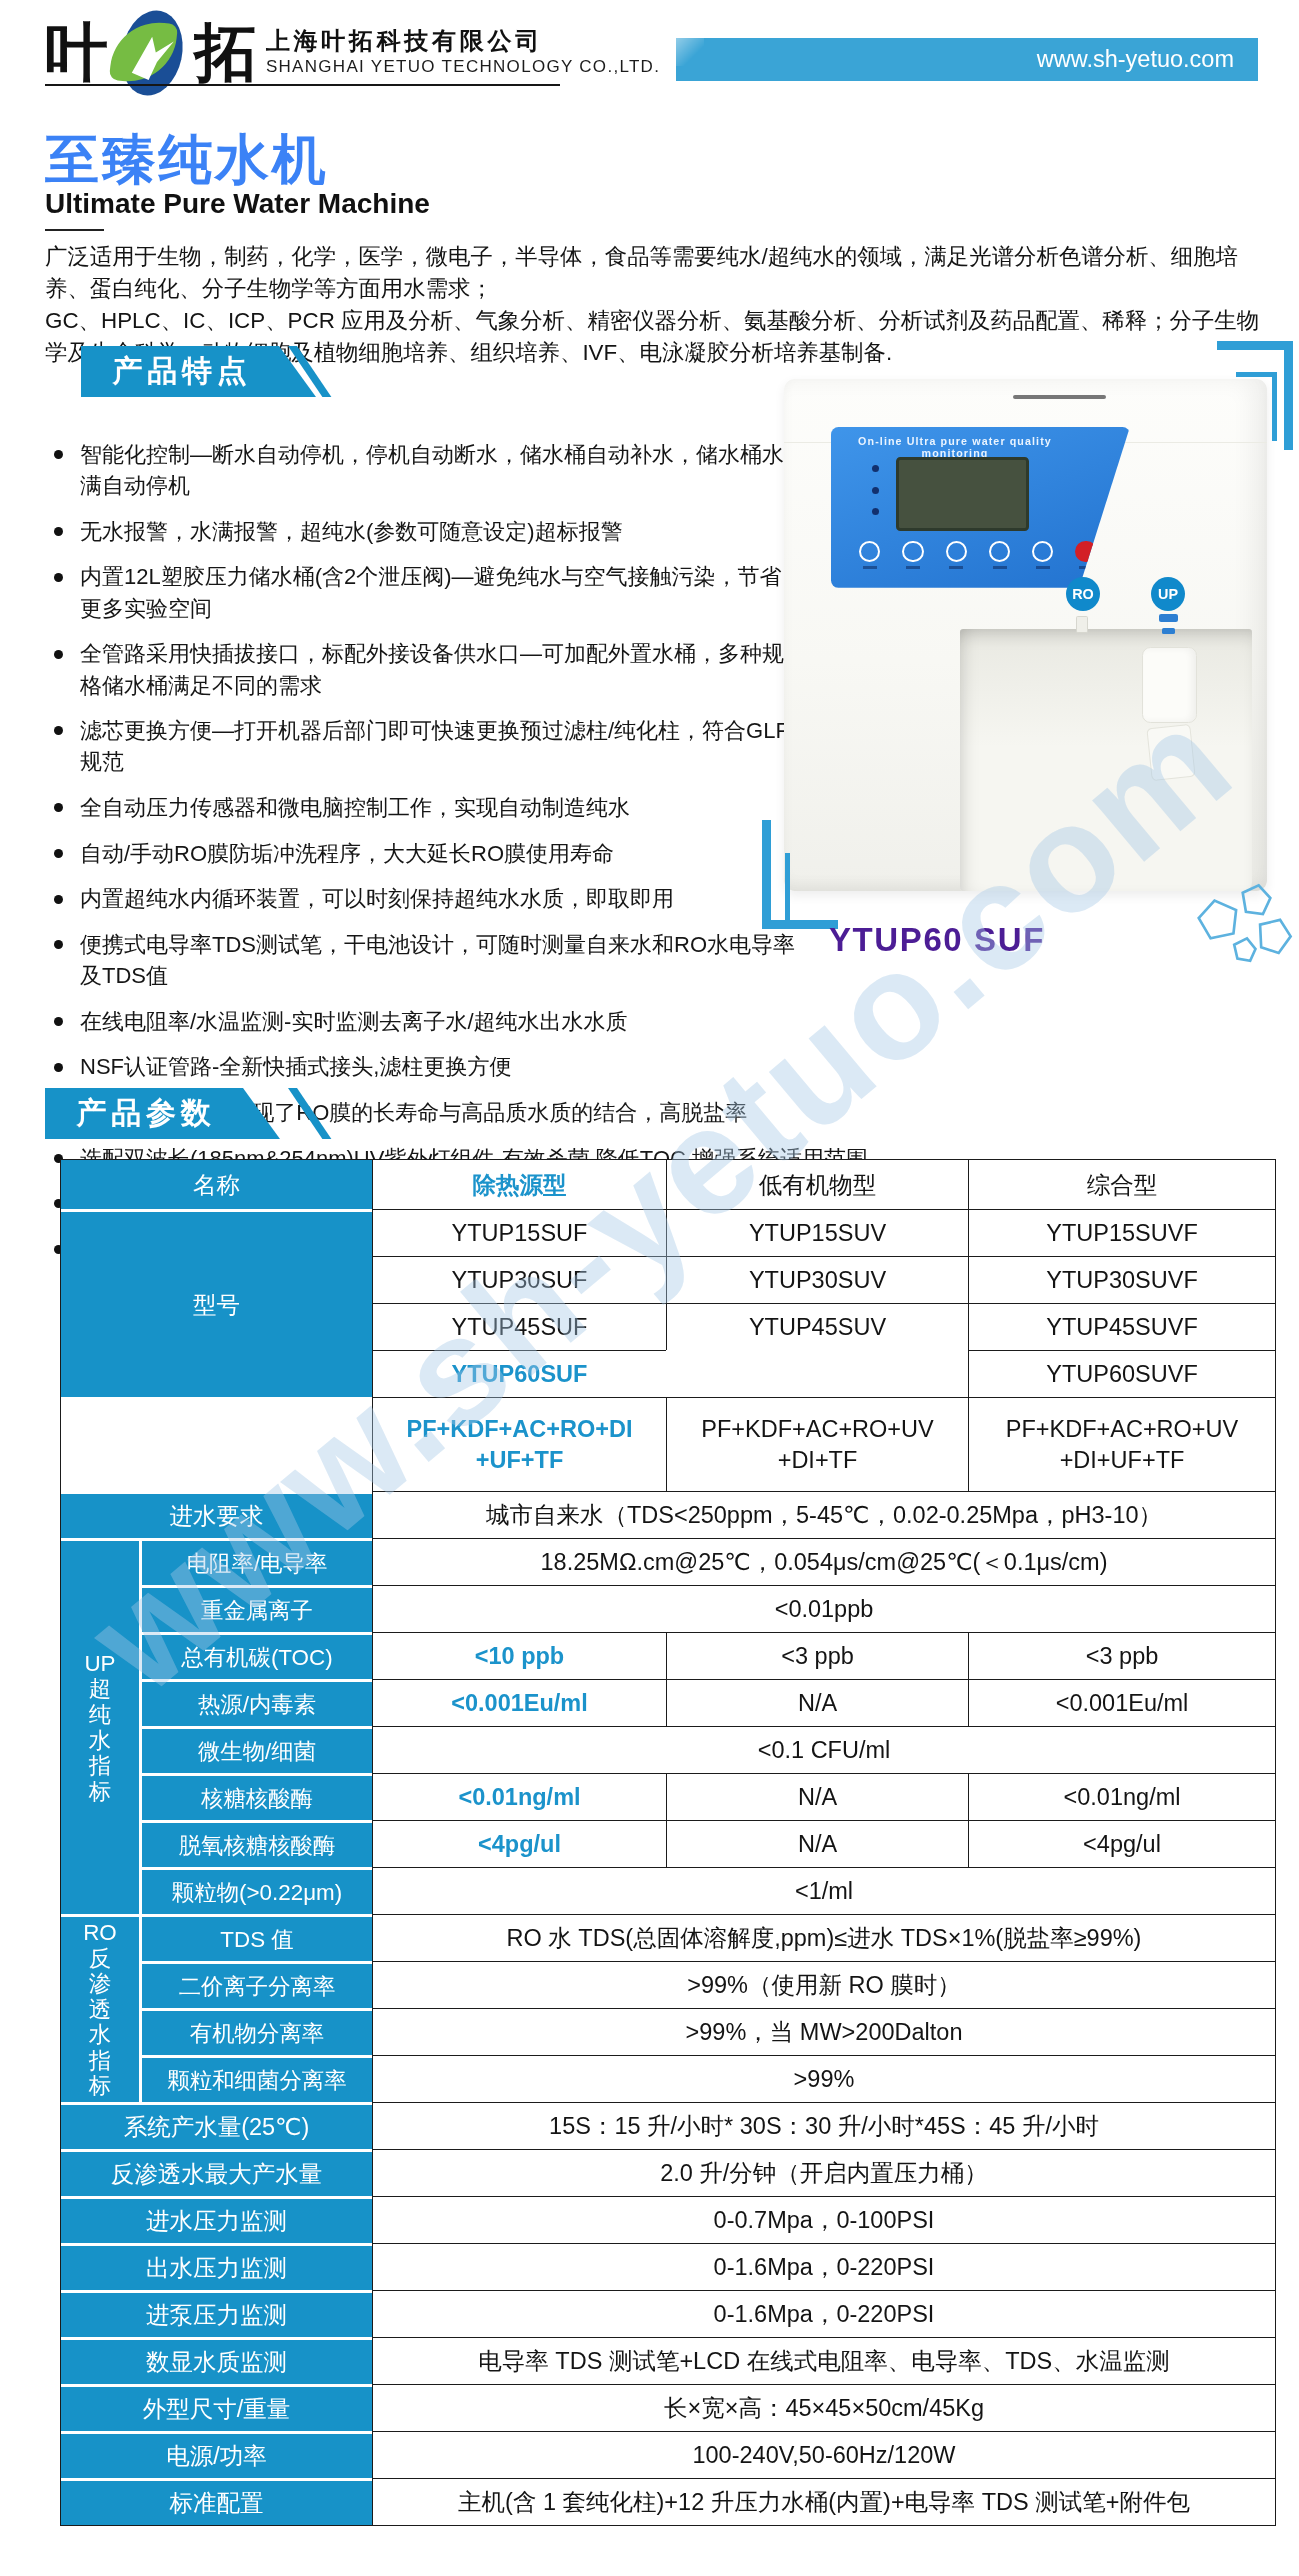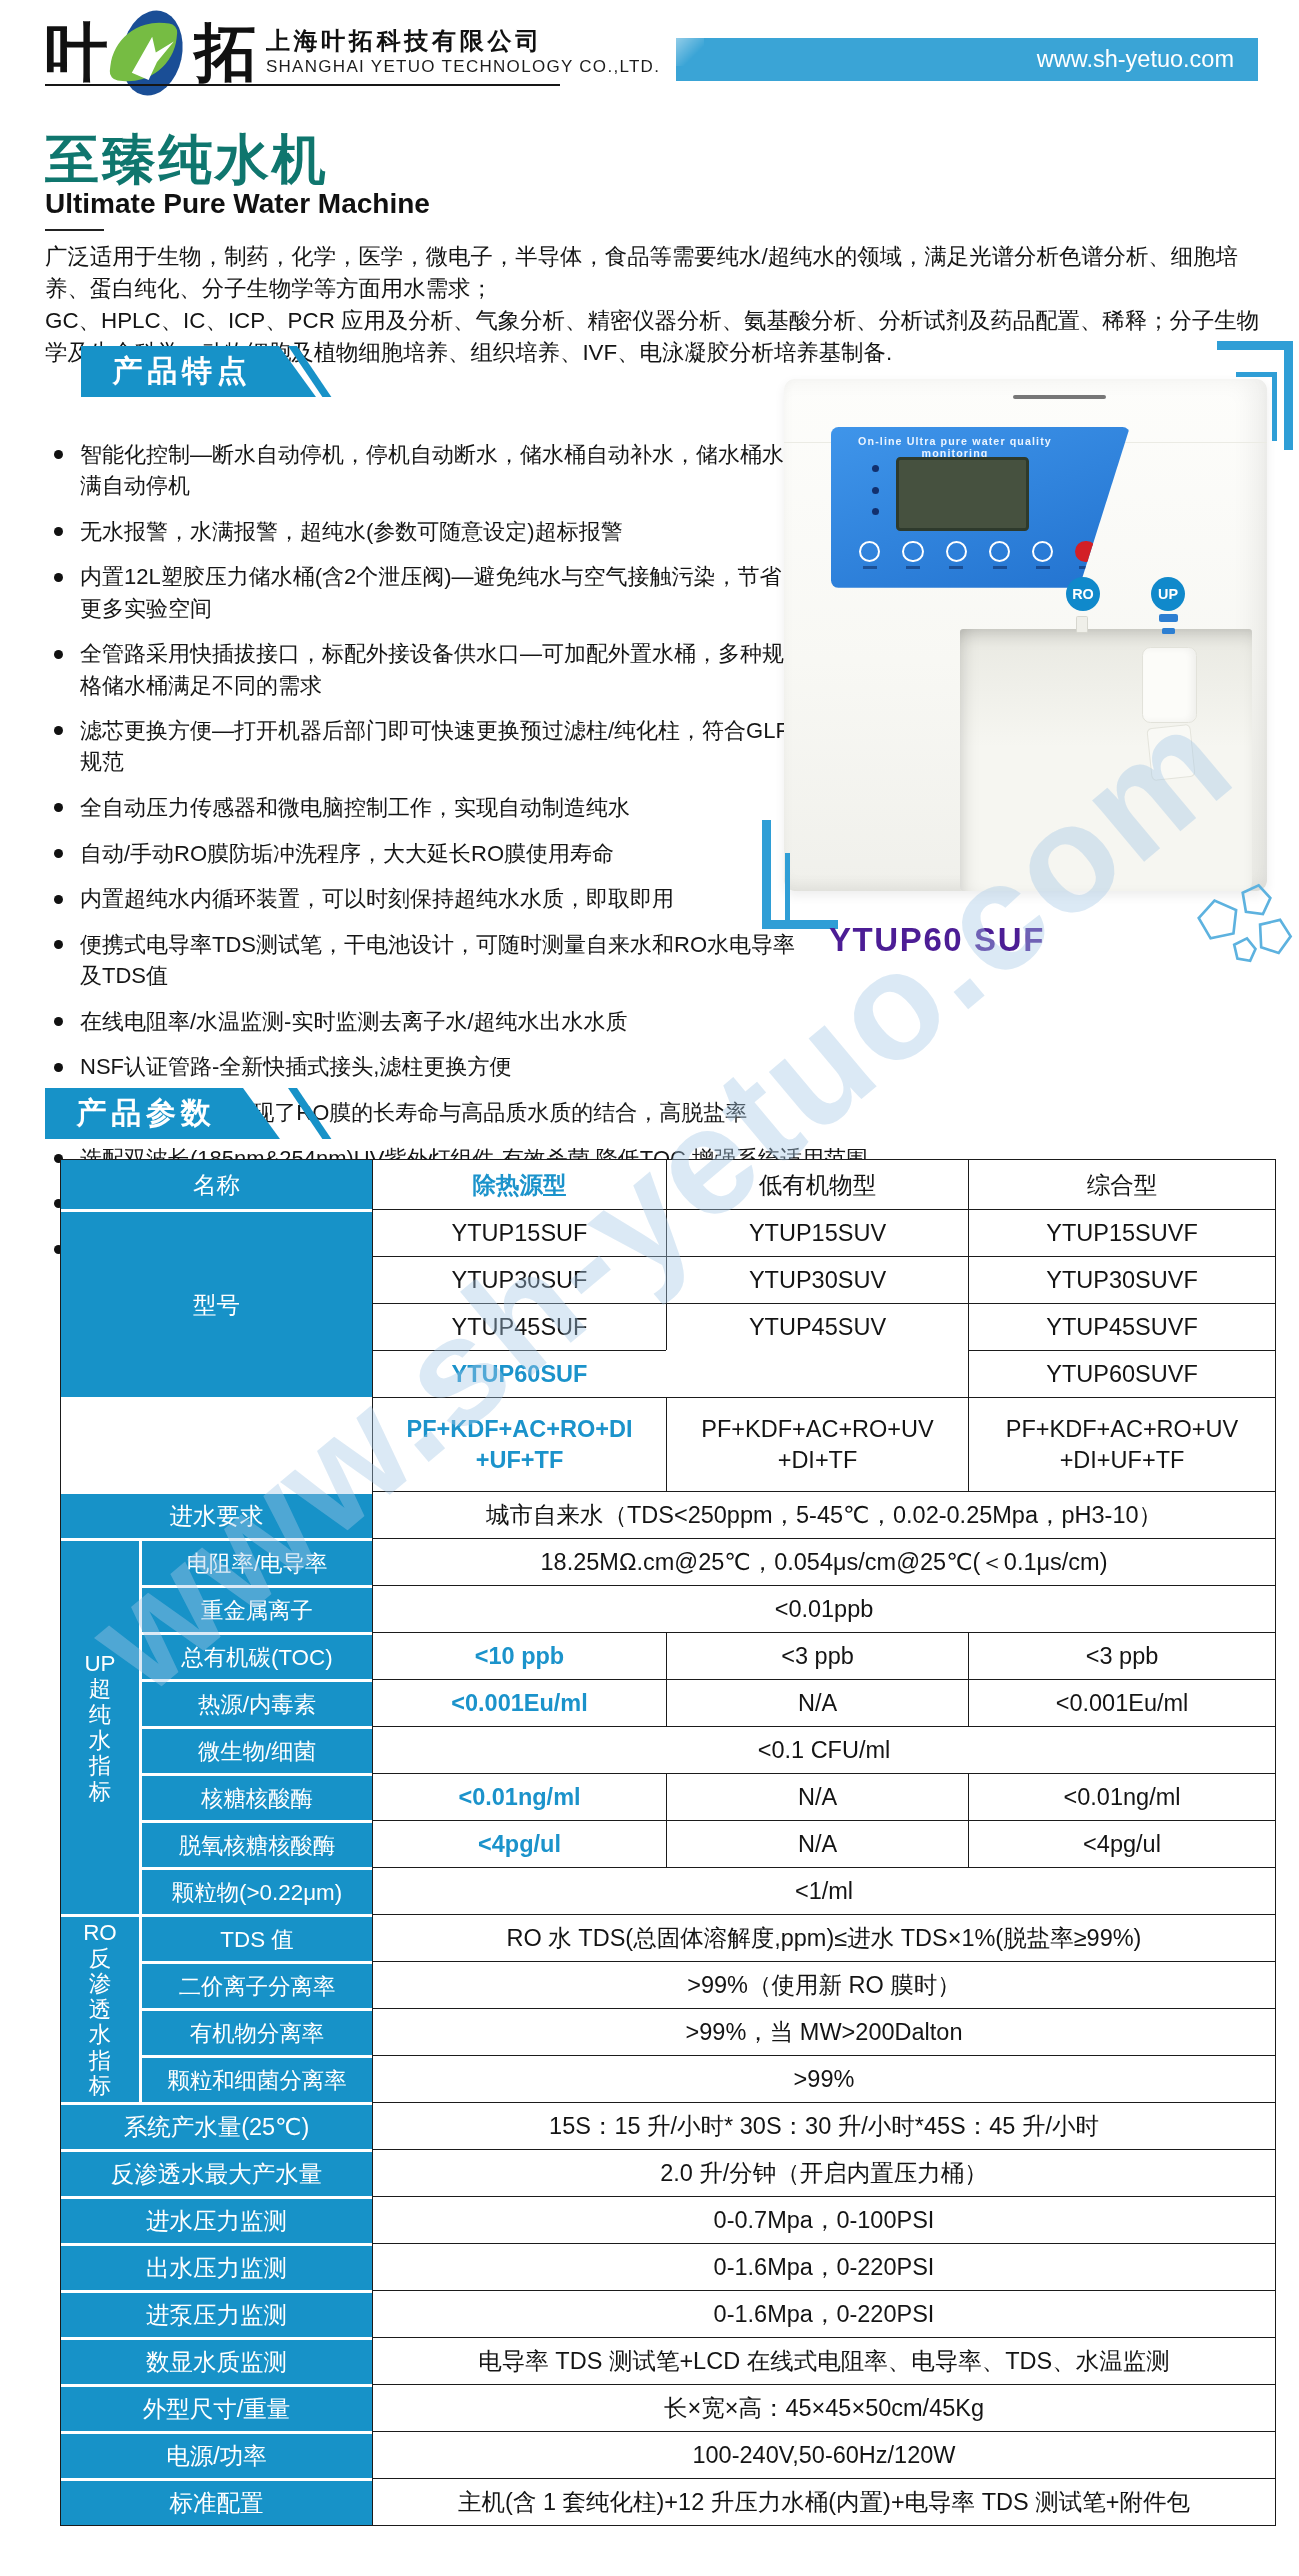--- a/index.html
+++ b/index.html
@@ -17,21 +17,21 @@
   .company-cn{font-size:24px;font-weight:700;letter-spacing:3.7px;line-height:1.05;}
   .company-en{font-size:17px;font-weight:500;letter-spacing:1.3px;margin-top:4.3px;color:#1c1c1c;}
   .logo-rule{position:absolute;left:45px;top:84px;width:515px;height:1.6px;background:#161616;}
   .site-bar{position:absolute;left:676px;top:38px;width:582px;height:43px;background:#3aa4d6;
             display:flex;align-items:center;justify-content:flex-end;padding-right:24px;box-sizing:border-box;
             font-size:23.5px;color:#fff;}
   .site-bar::before{content:"";position:absolute;left:0;top:0;width:28px;height:28px;
             background:linear-gradient(135deg,rgba(255,255,255,.45),rgba(255,255,255,0) 65%);}
 
   
-  .title-cn{position:absolute;left:45px;top:124px;font-size:54px;font-weight:800;letter-spacing:2.7px;color:#0f766e;}
+  .title-cn{position:absolute;left:45px;top:124px;font-size:54px;font-weight:800;letter-spacing:2.7px;color:#3b82f6;}
   .title-en{position:absolute;left:45px;top:188px;font-size:28px;font-weight:600;}
   .title-rule{position:absolute;left:45px;top:229px;width:59px;height:2.1px;background:#222;}
   .intro{position:absolute;left:45px;top:241px;width:1229px;font-size:22.4px;line-height:1.43;color:#141414;}
   .intro p{margin:0;}
 
   
   .section-badge{position:absolute;left:45px;height:51px;}
   .badge-main{width:235px;height:51px;background:#1792c8;color:#fff;font-size:30px;font-weight:700;
               display:flex;align-items:center;justify-content:center;letter-spacing:4.8px;
               padding-right:33px;box-sizing:border-box;

